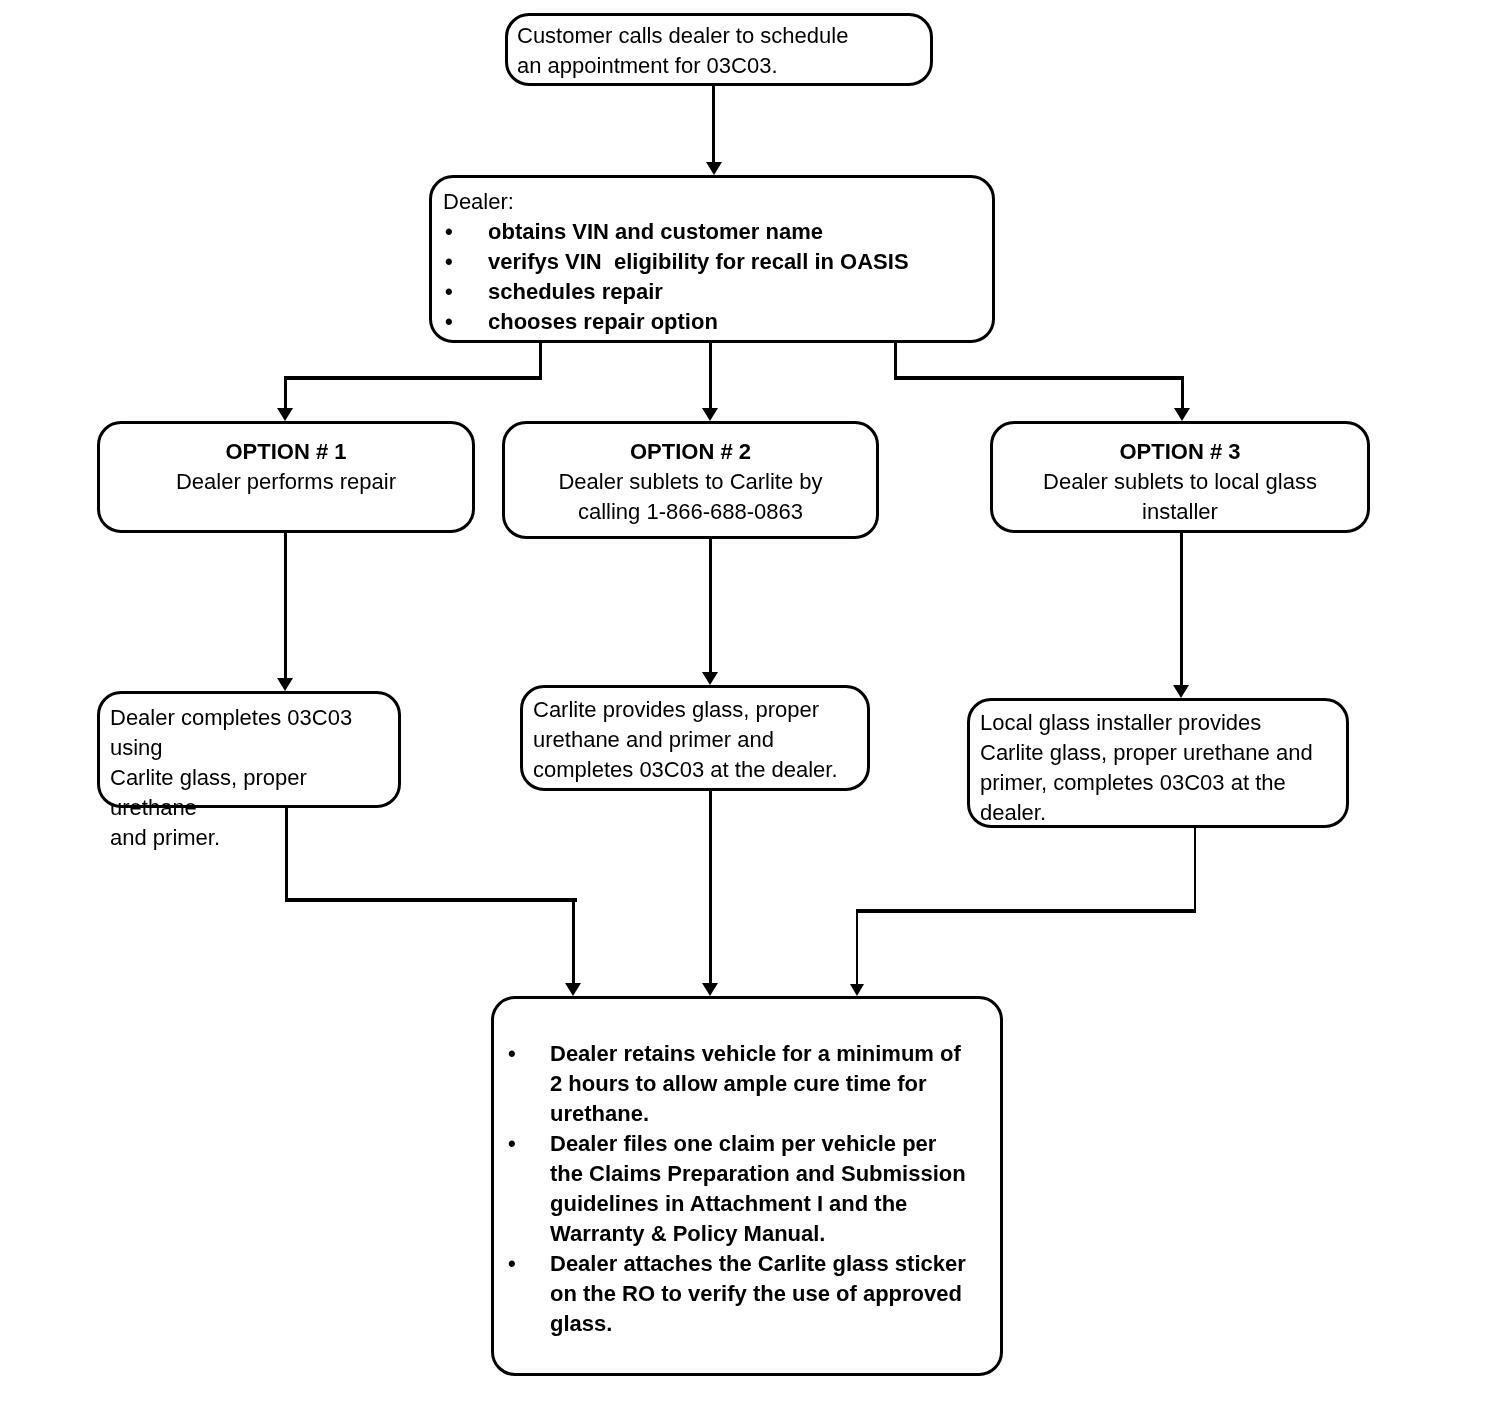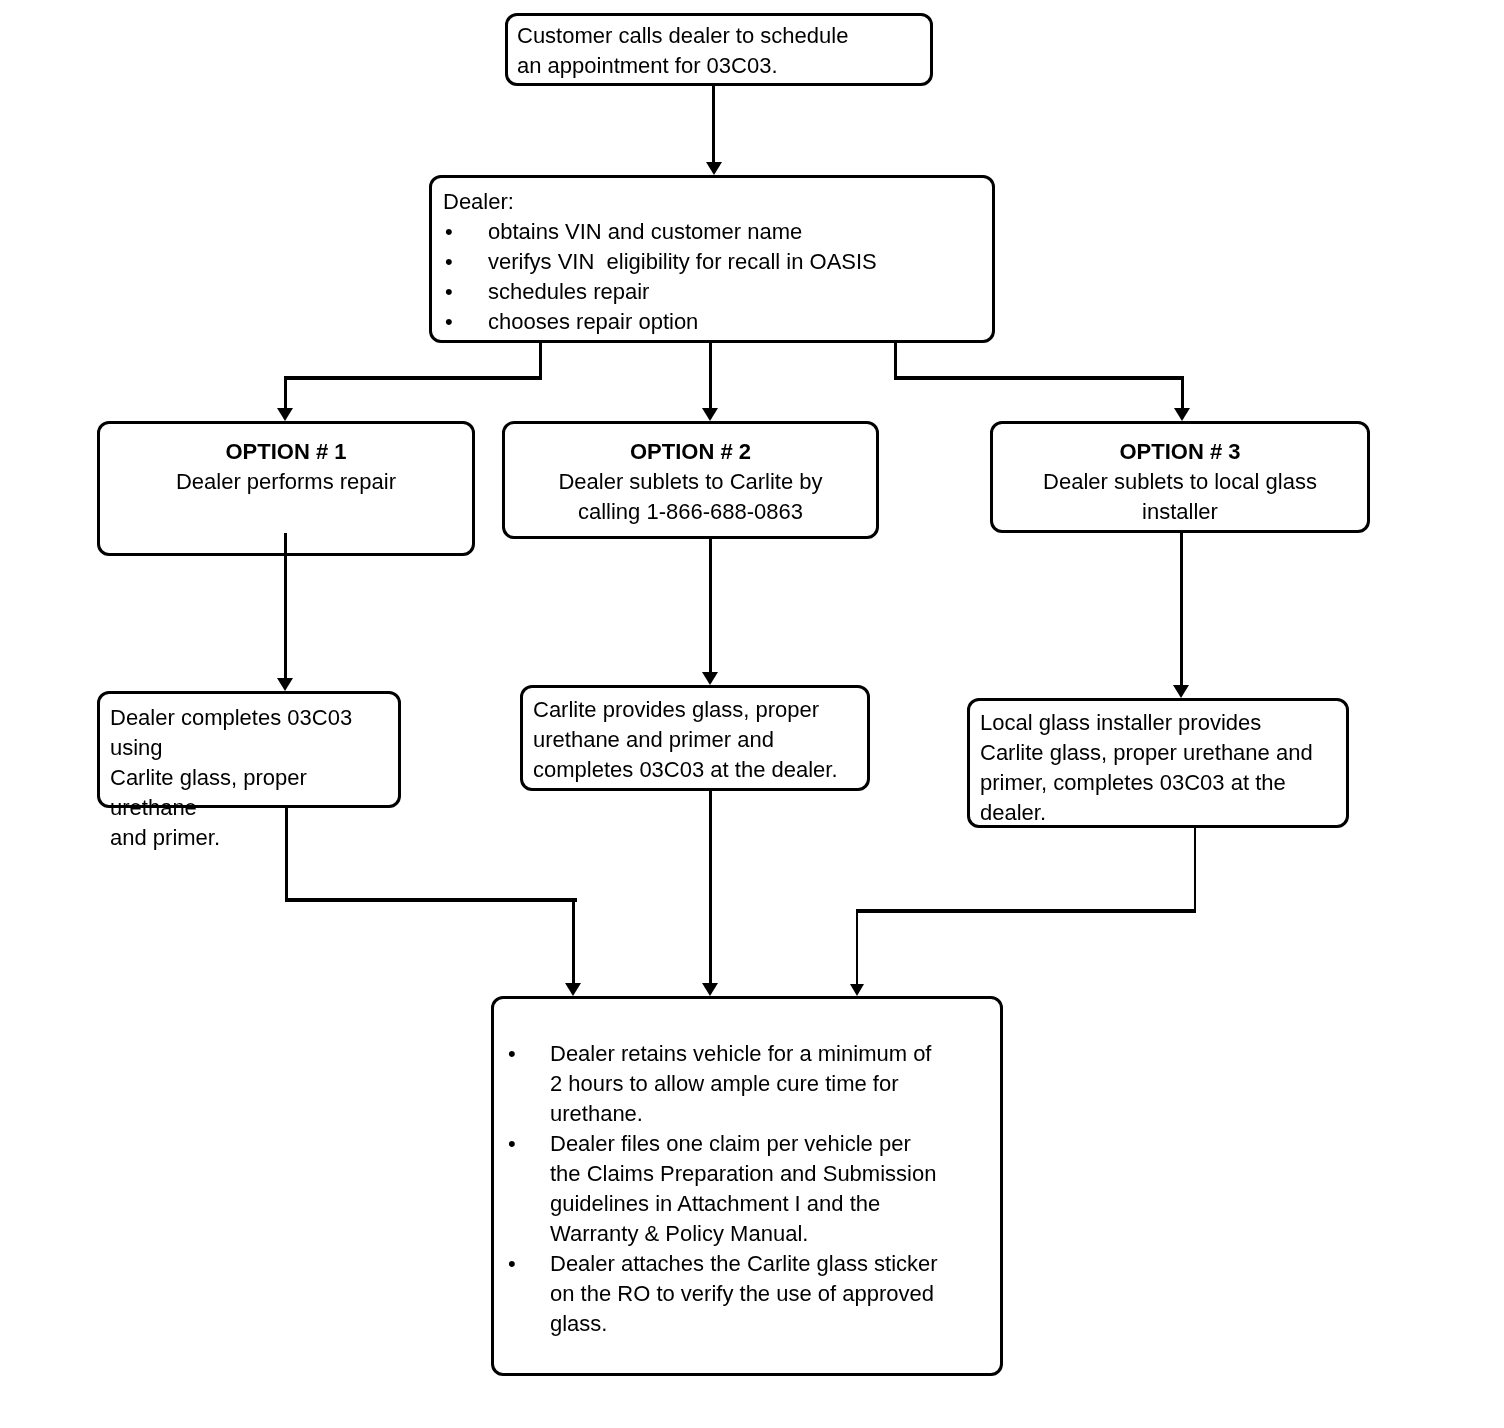--- a/index.html
+++ b/index.html
@@ -6,33 +6,33 @@
   html,body { background:#ffffff; }
   body {
     width:1504px; height:1428px; position:relative;
     font-family:"Liberation Sans", sans-serif;
     color:#000000; font-size:22px; line-height:30px;
   }
   .canvas { position:absolute; left:0; top:0; width:1504px; height:1428px; background:#ffffff; }
 
   .node {
     position:absolute; background:#ffffff;
-    border:3px solid #000000; border-radius:12px;
+    border:3px solid #000000; border-radius:24px;
   }
   .txt { white-space:pre-wrap; }
   .title { font-weight:bold; white-space:pre-wrap; }
 
   ul.bullets { list-style:none; }
-  ul.bullets li { position:relative; white-space:pre-wrap; }
+  ul.bullets li { position:relative; white-space:pre-wrap;font-weight:bold; }
   ul.bullets li::before { content:"\2022"; position:absolute; left:2px; }
 
   #n-start   { left:505px; top:13px;  width:428px; height:73px;  padding:5px 20px 0 9px; }
   #n-dealer  { left:429px; top:175px; width:566px; height:168px; padding:9px 24px 0 11px; }
   #n-dealer ul.bullets li { padding-left:45px; }
-  #n-option1 { left:97px;  top:421px; width:378px; height:135px; text-align:center; padding:13px 6px 0 6px; }
+  #n-option1 { left:97px;  top:421px; width:378px; height:112px; text-align:center; padding:13px 6px 0 6px; }
   #n-option2 { left:502px; top:421px; width:377px; height:118px; text-align:center; padding:13px 6px 0 6px; }
   #n-option3 { left:990px; top:421px; width:380px; height:112px; text-align:center; padding:13px 6px 0 6px; }
   #n-result1 { left:97px;  top:691px; width:304px; height:117px; padding:9px 8px 0 10px; }
   #n-result2 { left:520px; top:685px; width:350px; height:106px; padding:7px 8px 0 10px; }
   #n-result3 { left:967px; top:698px; width:382px; height:130px; padding:7px 8px 0 10px; }
   #n-final   { left:443px; top:996px; width:512px; height:380px; padding:40px 12px 0 12px;margin-left:48px; }
   #n-final ul.bullets li { padding-left:44px; }
 
   .line { position:absolute; background:#000000; }
   .arrowhead {

